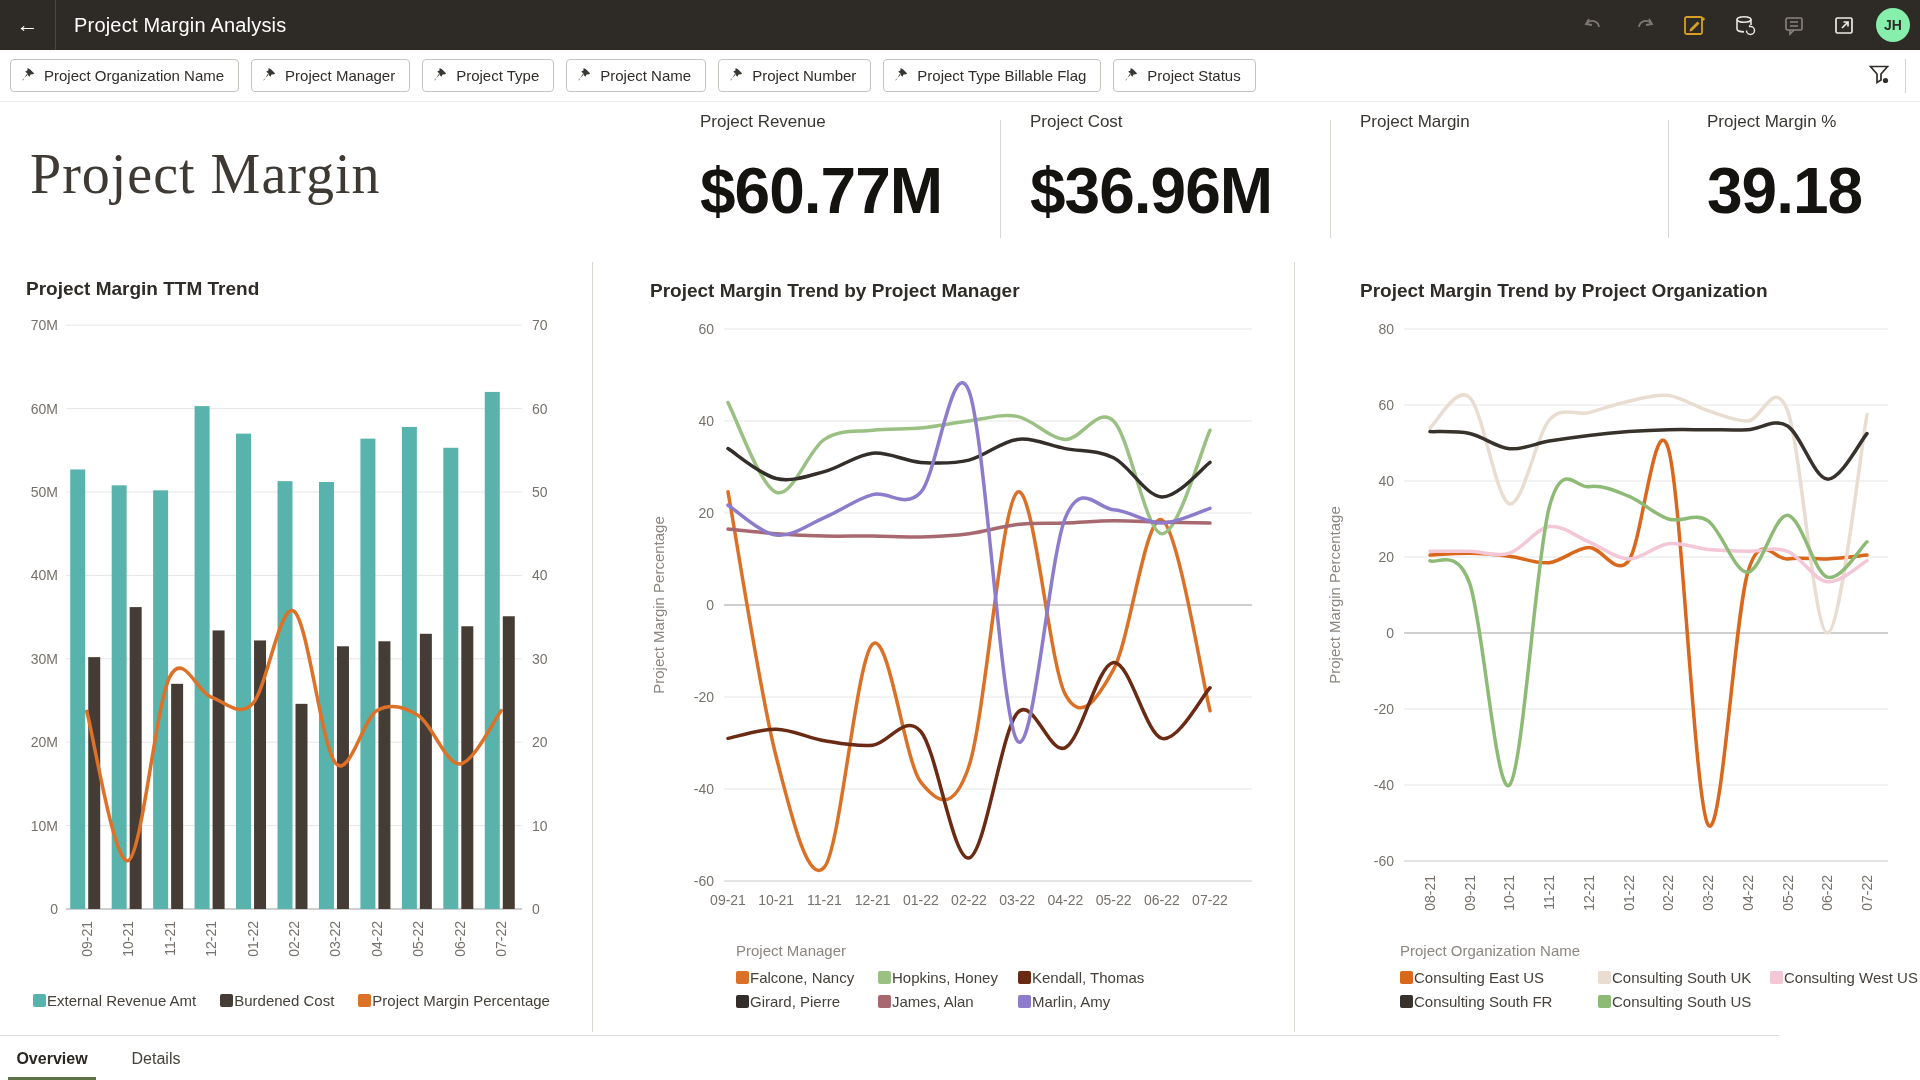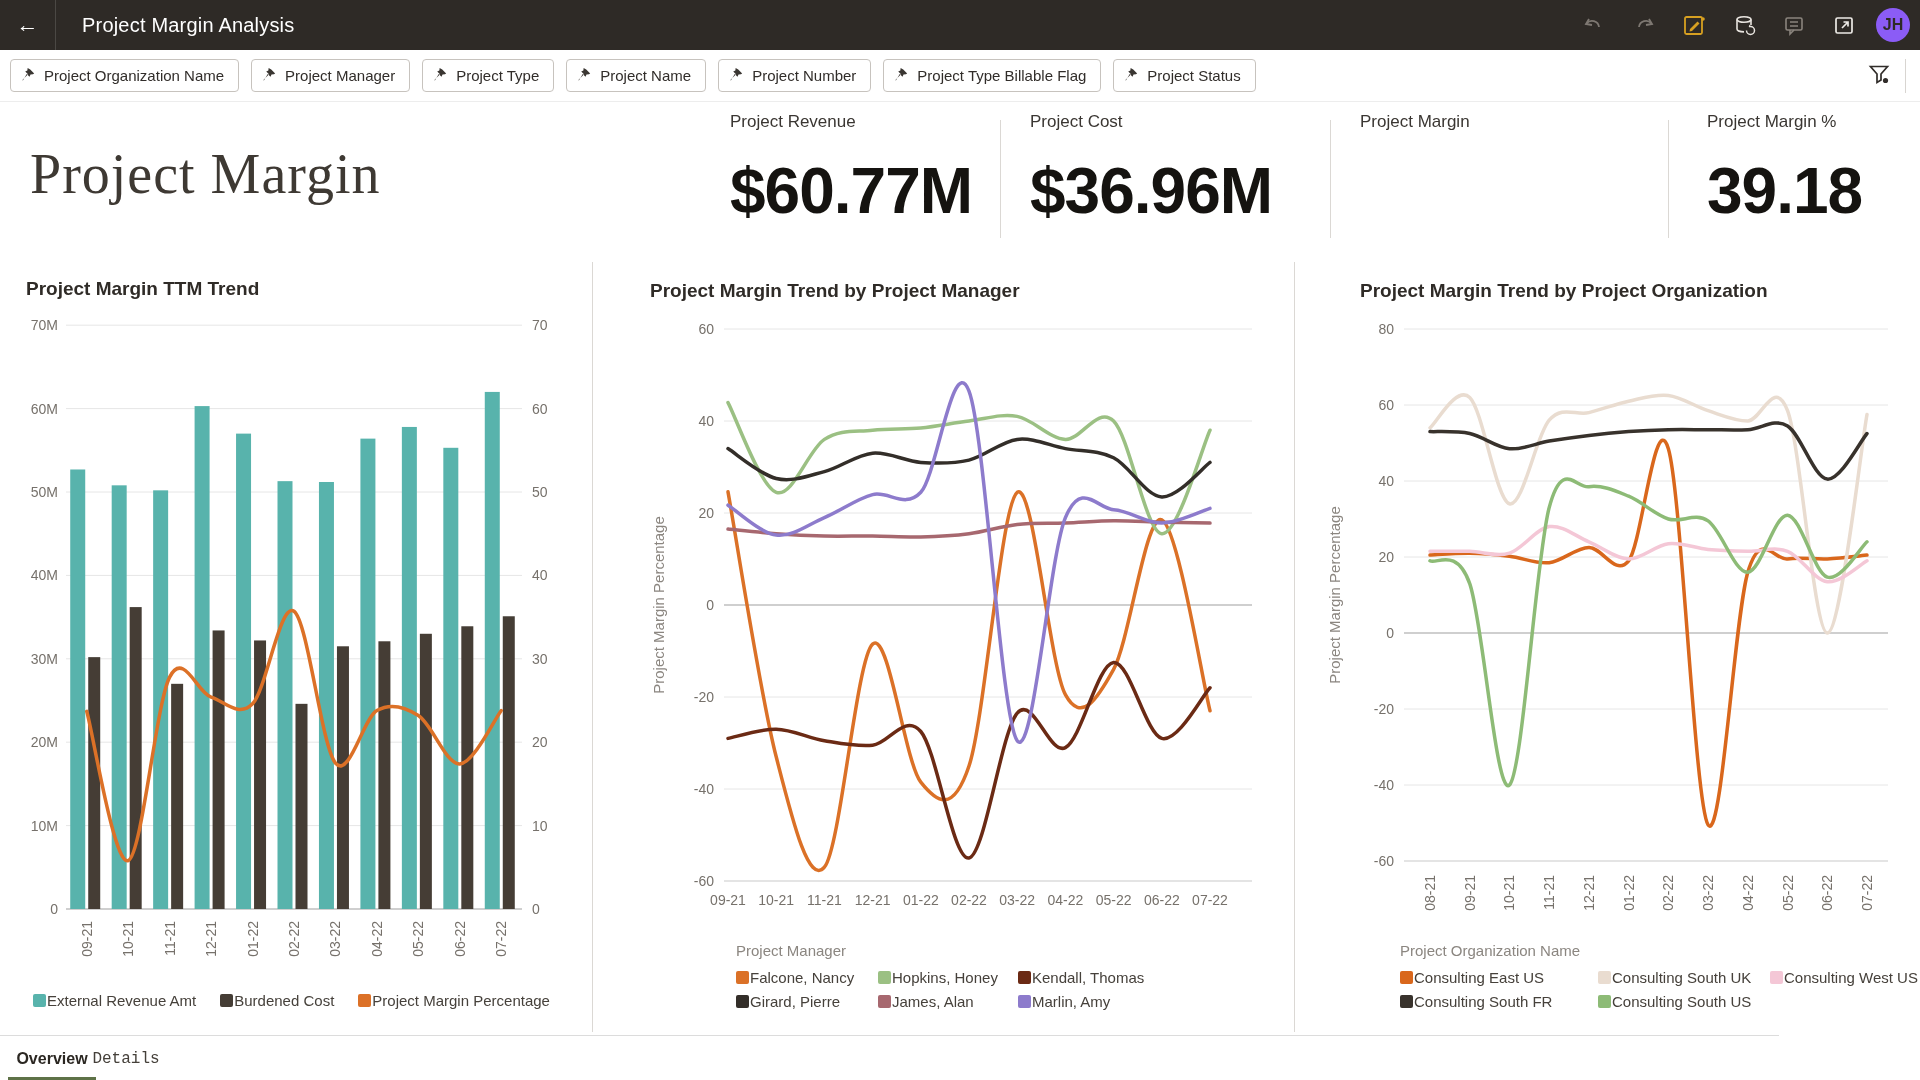--- a/index.html
+++ b/index.html
@@ -3,24 +3,24 @@
 <meta charset="utf-8">
 <style>
   * { margin:0; padding:0; box-sizing:border-box; }
   html,body { width:1920px; height:1080px; overflow:hidden; background:#fff;
     font-family:"Liberation Sans", sans-serif; -webkit-font-smoothing:antialiased; }
   .abs { position:absolute; }
 
   
   #header { position:absolute; left:0; top:0; width:1920px; height:50px; background:#2E2A26; display:flex; align-items:center; }
   #back-btn { width:56px; height:50px; display:flex; align-items:center; justify-content:center; color:#fff; font-size:22px; cursor:pointer; border-right:1px solid rgba(255,255,255,.14); }
-  #hdr-title { color:#fff; font-size:20px; margin-left:26px; letter-spacing:.2px; }
+  #hdr-title { color:#fff; font-size:20px; margin-left:18px; letter-spacing:.2px; }
   #hdr-icons { position:absolute; right:10px; top:0; height:50px; display:flex; align-items:center; gap:14px; }
   .hicon { width:36px; height:36px; display:flex; align-items:center; justify-content:center; cursor:pointer; }
-  #avatar { width:34px; height:34px; border-radius:50%; background:#8b5cf6; color:#2E2A26; font-weight:bold; font-size:16px; display:flex; align-items:center; justify-content:center; }
+  #avatar { width:34px; height:34px; border-radius:50%; background:#86efac; color:#2E2A26; font-weight:bold; font-size:14px; display:flex; align-items:center; justify-content:center; }
 
   
   #filterbar { position:absolute; left:0; top:50px; width:1920px; height:52px; background:#fff; border-bottom:1px solid #EDEDED; display:flex; align-items:center; padding-left:10px; gap:12px; }
   .chip { height:33px; border:1px solid #C7C3BE; border-radius:4px; background:#fff; display:flex; align-items:center; gap:8px; padding:0 14px 0 10px; font-size:15px; color:#312D2A; cursor:pointer; white-space:nowrap; }
   #funnel-wrap { position:absolute; right:14px; top:0; height:52px; display:flex; align-items:center; gap:14px; }
   #funnel-divider { width:1px; height:34px; background:#D8D5D1; }
 
   
   #page-heading { position:absolute; left:30px; top:142px; font-family:"Liberation Serif", serif; font-size:56px; color:#3E3933; letter-spacing:1px; }
   .kpi-tile { position:absolute; top:112px; width:300px; }
@@ -36,21 +36,21 @@
   .legend-grid { display:grid; row-gap:7px; }
   .legend-item { display:flex; align-items:center; gap:1px; font-size:15px; color:#46413B; white-space:nowrap; }
   .swatch { width:13px; height:13px; border-radius:2px; flex:0 0 13px; }
   #legend1 { position:absolute; left:33px; top:992px; display:flex; gap:24px; }
 
   
   #tabbar { position:absolute; left:0; top:1035px; width:1779px; height:45px; border-top:1px solid #DCDCDC; background:#fff; display:flex; }
   .tab { position:relative; height:45px; display:flex; align-items:center; justify-content:center; font-size:16px; cursor:pointer; }
   #tab-overview { margin-left:8px; width:88px; font-weight:700; color:#2B2722; }
   #tab-overview .tab-underline { position:absolute; left:0; bottom:0; width:100%; height:4px; background:#5E7247; }
-  #tab-details { width:60px; color:#45403A;font-family:Liberation Mono, monospace; }
+  #tab-details { margin-left:30px; width:60px; color:#45403A; }
 </style>
 </head>
 <body>
 
 <div id="header">
   <div id="back-btn">
     <span>←</span>
   </div>
   <span id="hdr-title">Project Margin Analysis</span>
   <div id="hdr-icons">
@@ -147,21 +147,21 @@
           <path d="M3.5 4.5 h17 l-6.5 7.5 v6 l-4 2.5 v-8.5 z" fill="none" stroke="#312D2A" stroke-width="1.7"></path>
           <circle cx="18.5" cy="18.5" r="2.6" fill="#312D2A"></circle>
         </svg>
     </div>
     <div id="funnel-divider"></div>
   </div>
 </div>
 
 <div id="page-heading">Project Margin</div>
 
-<div class="kpi-tile" style="left:730px">
+<div class="kpi-tile" style="left:700px">
   <div class="kpi-label">Project Revenue</div>
   <div class="kpi-value">$60.77M</div>
 </div>
 <div class="kpi-tile" style="left:1030px">
   <div class="kpi-label">Project Cost</div>
   <div class="kpi-value">$36.96M</div>
 </div>
 <div class="kpi-tile" style="left:1360px">
   <div class="kpi-label">Project Margin</div>
 </div>

